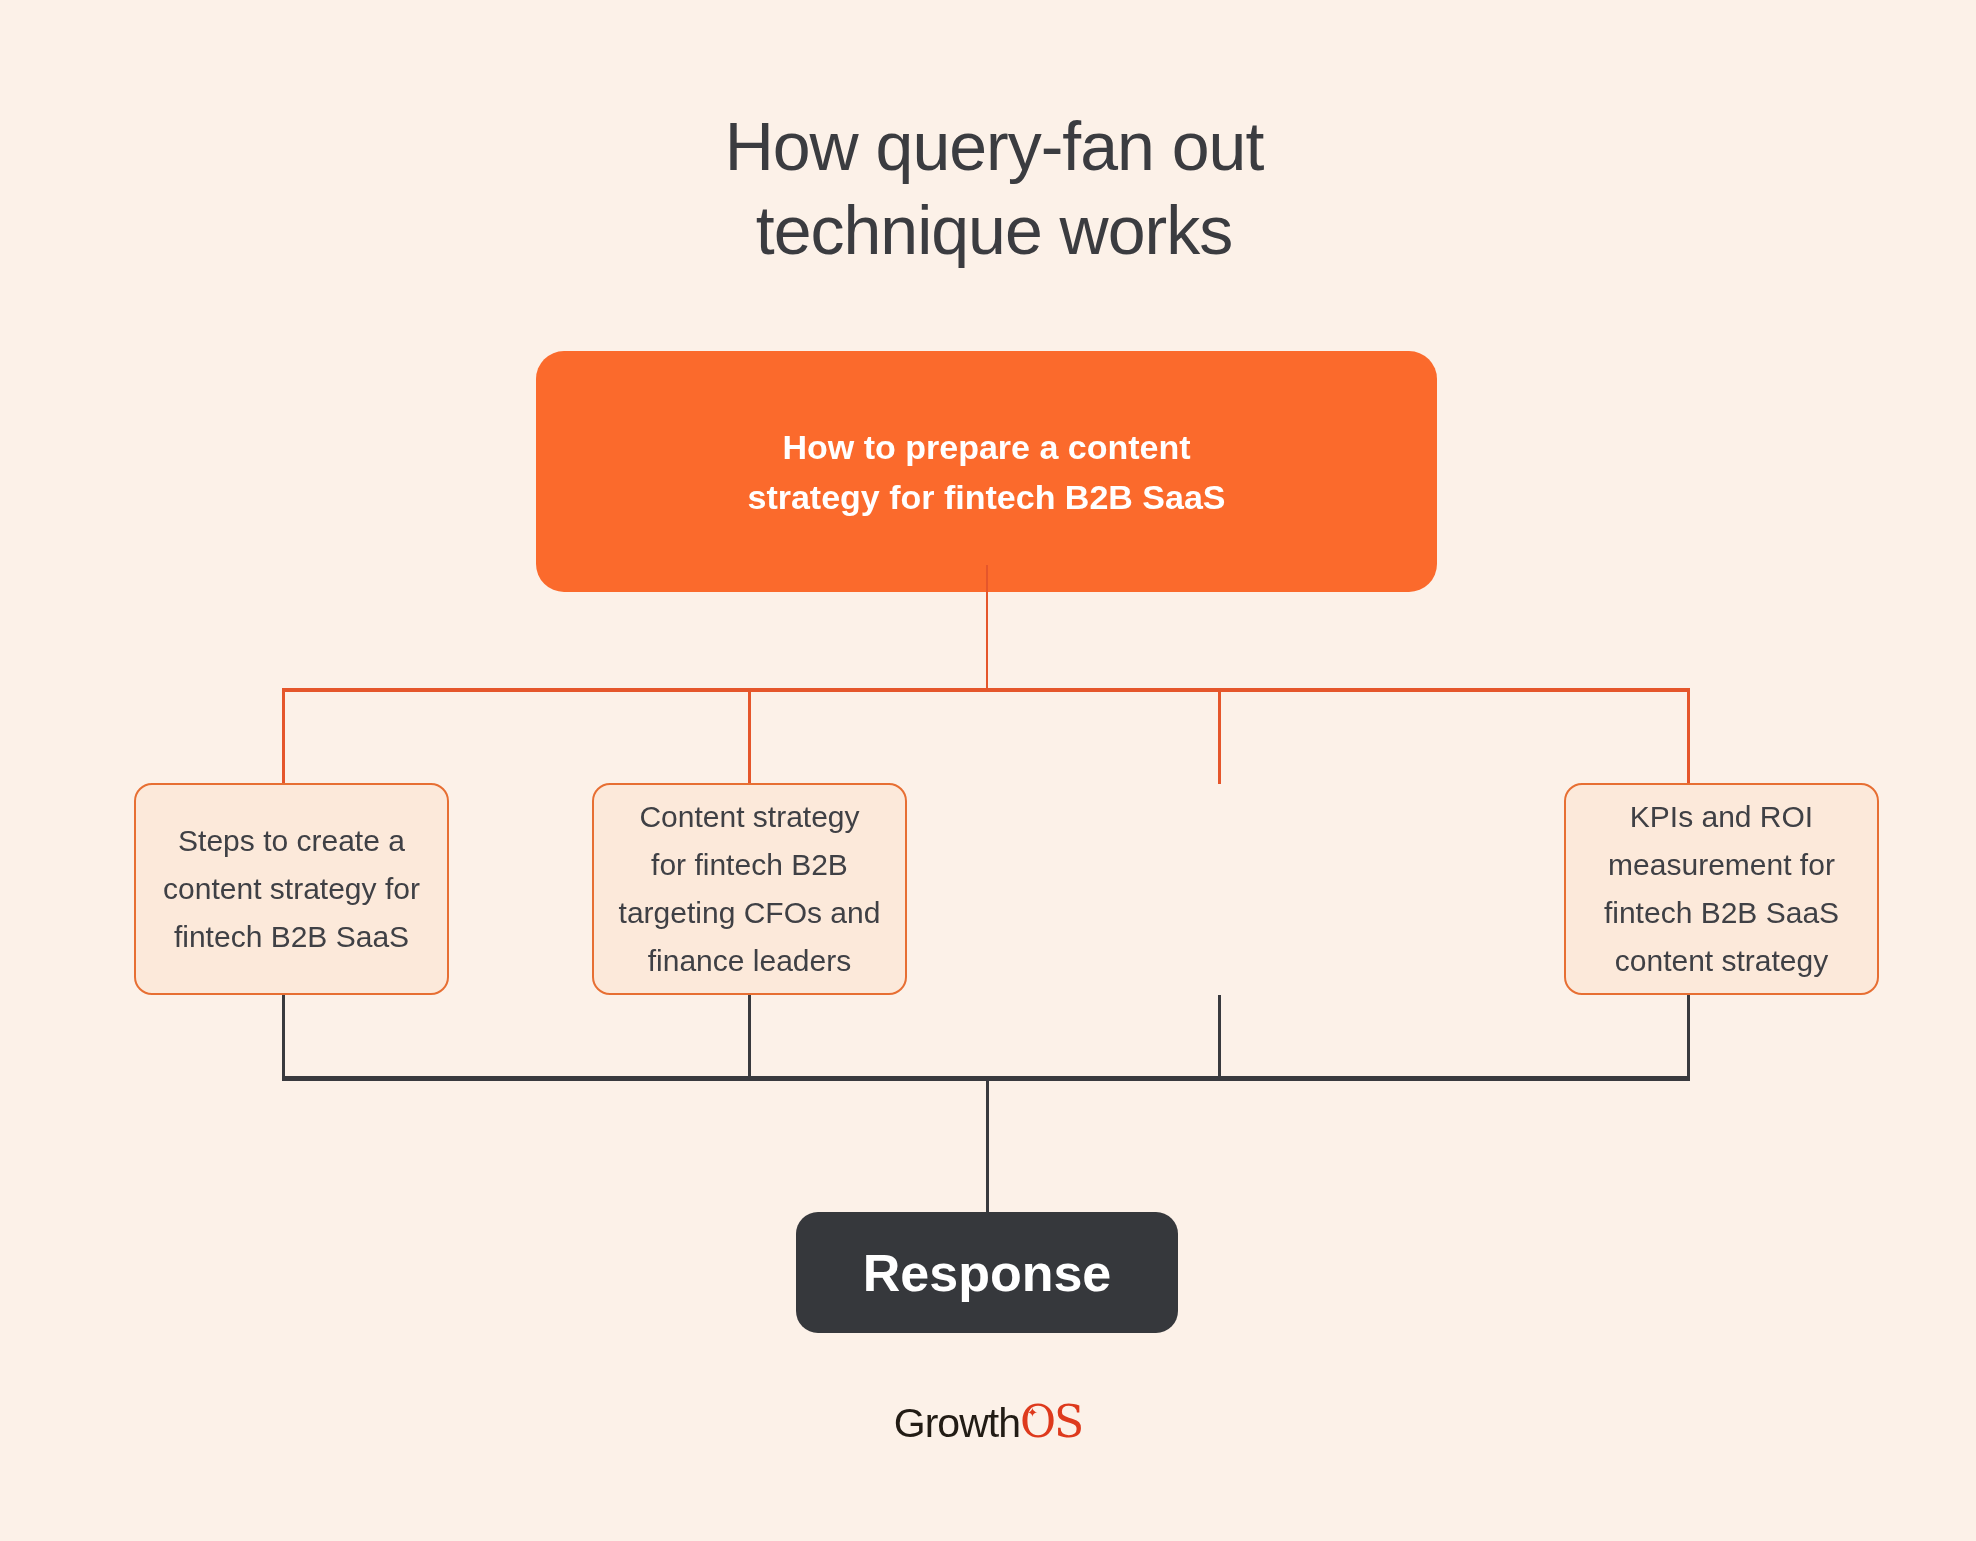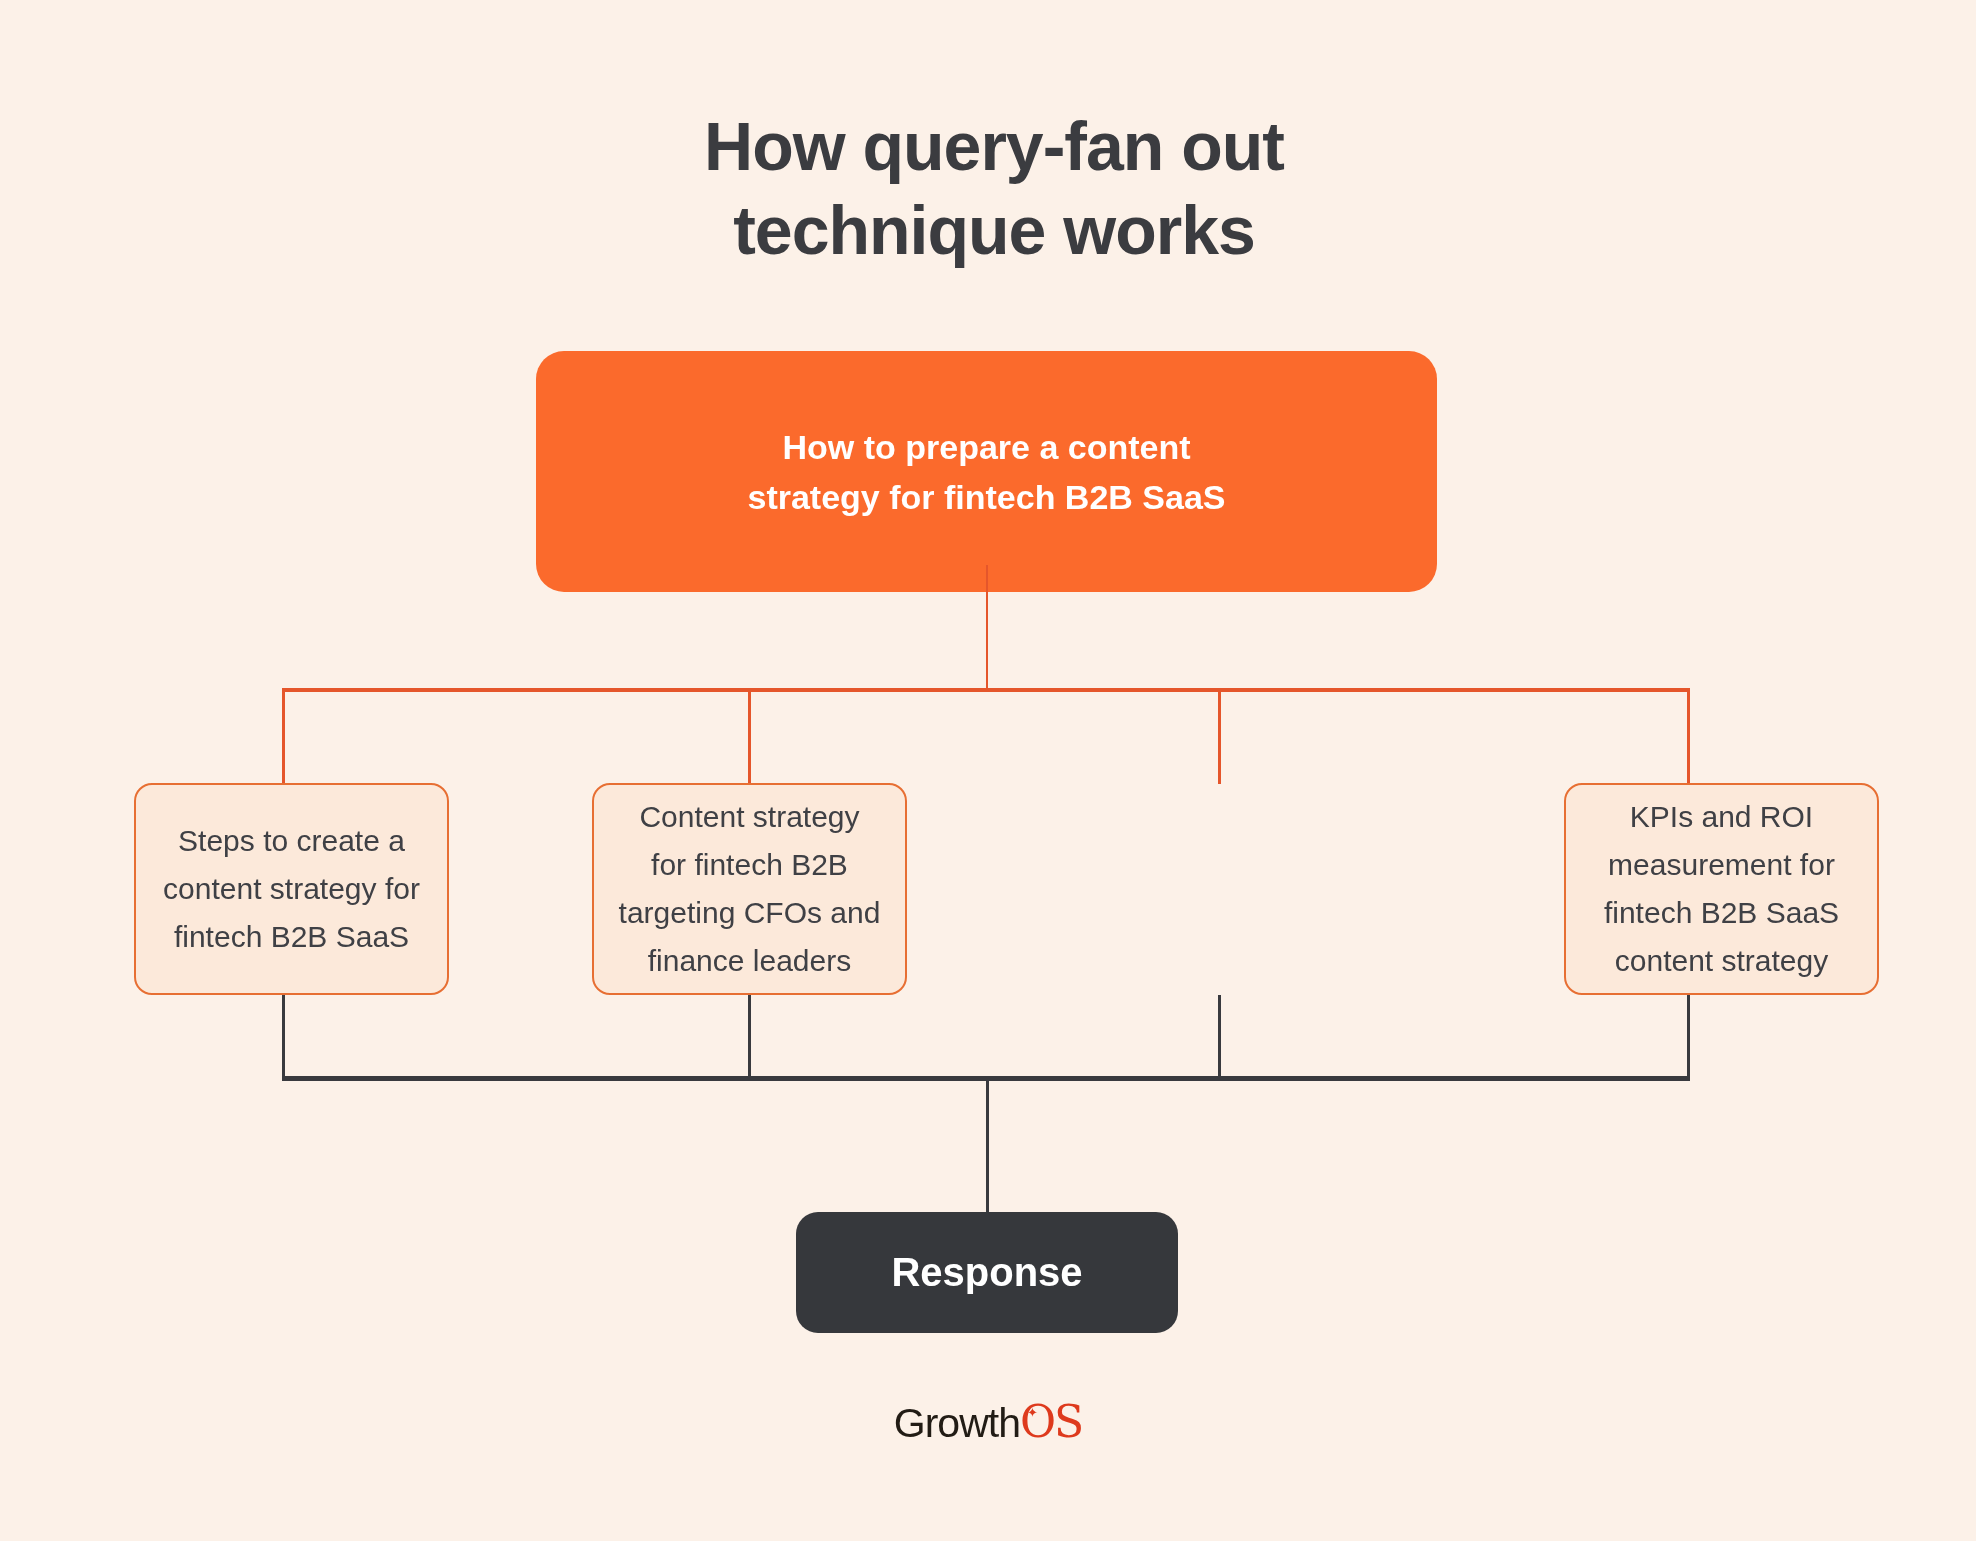--- a/index.html
+++ b/index.html
@@ -12,21 +12,21 @@
     font-family: "Liberation Sans", sans-serif;
     overflow: hidden;
   }
   .title {
     position: absolute;
     left: 12px; right: 0;
     top: 104px;
     text-align: center;
     font-size: 68px;
     line-height: 84px;
-    font-weight: bold;
+    font-weight: normal;
     letter-spacing: -1px;
     color: #3B3C40;
     white-space: pre-line;
   }
   .root-node {
     position: absolute;
     left: 536px; top: 351px;
     width: 901px; height: 241px;
     background: #FB6A2C;
     border-radius: 28px;
@@ -83,21 +83,21 @@
   .response-node {
     position: absolute;
     left: 796px; top: 1212px;
     width: 382px; height: 121px;
     background: #36383C;
     border-radius: 22px;
     display: flex; align-items: center; justify-content: center;
   }
   .response-node span {
     color: #FFFFFF;
-    font-size: 40px;
+    font-size: 52px;
     font-weight: bold;
   }
 
   .logo {
     position: absolute;
     left: 0; right: 0;
     top: 1396px;
     display: flex;
     align-items: baseline;
     justify-content: center;

